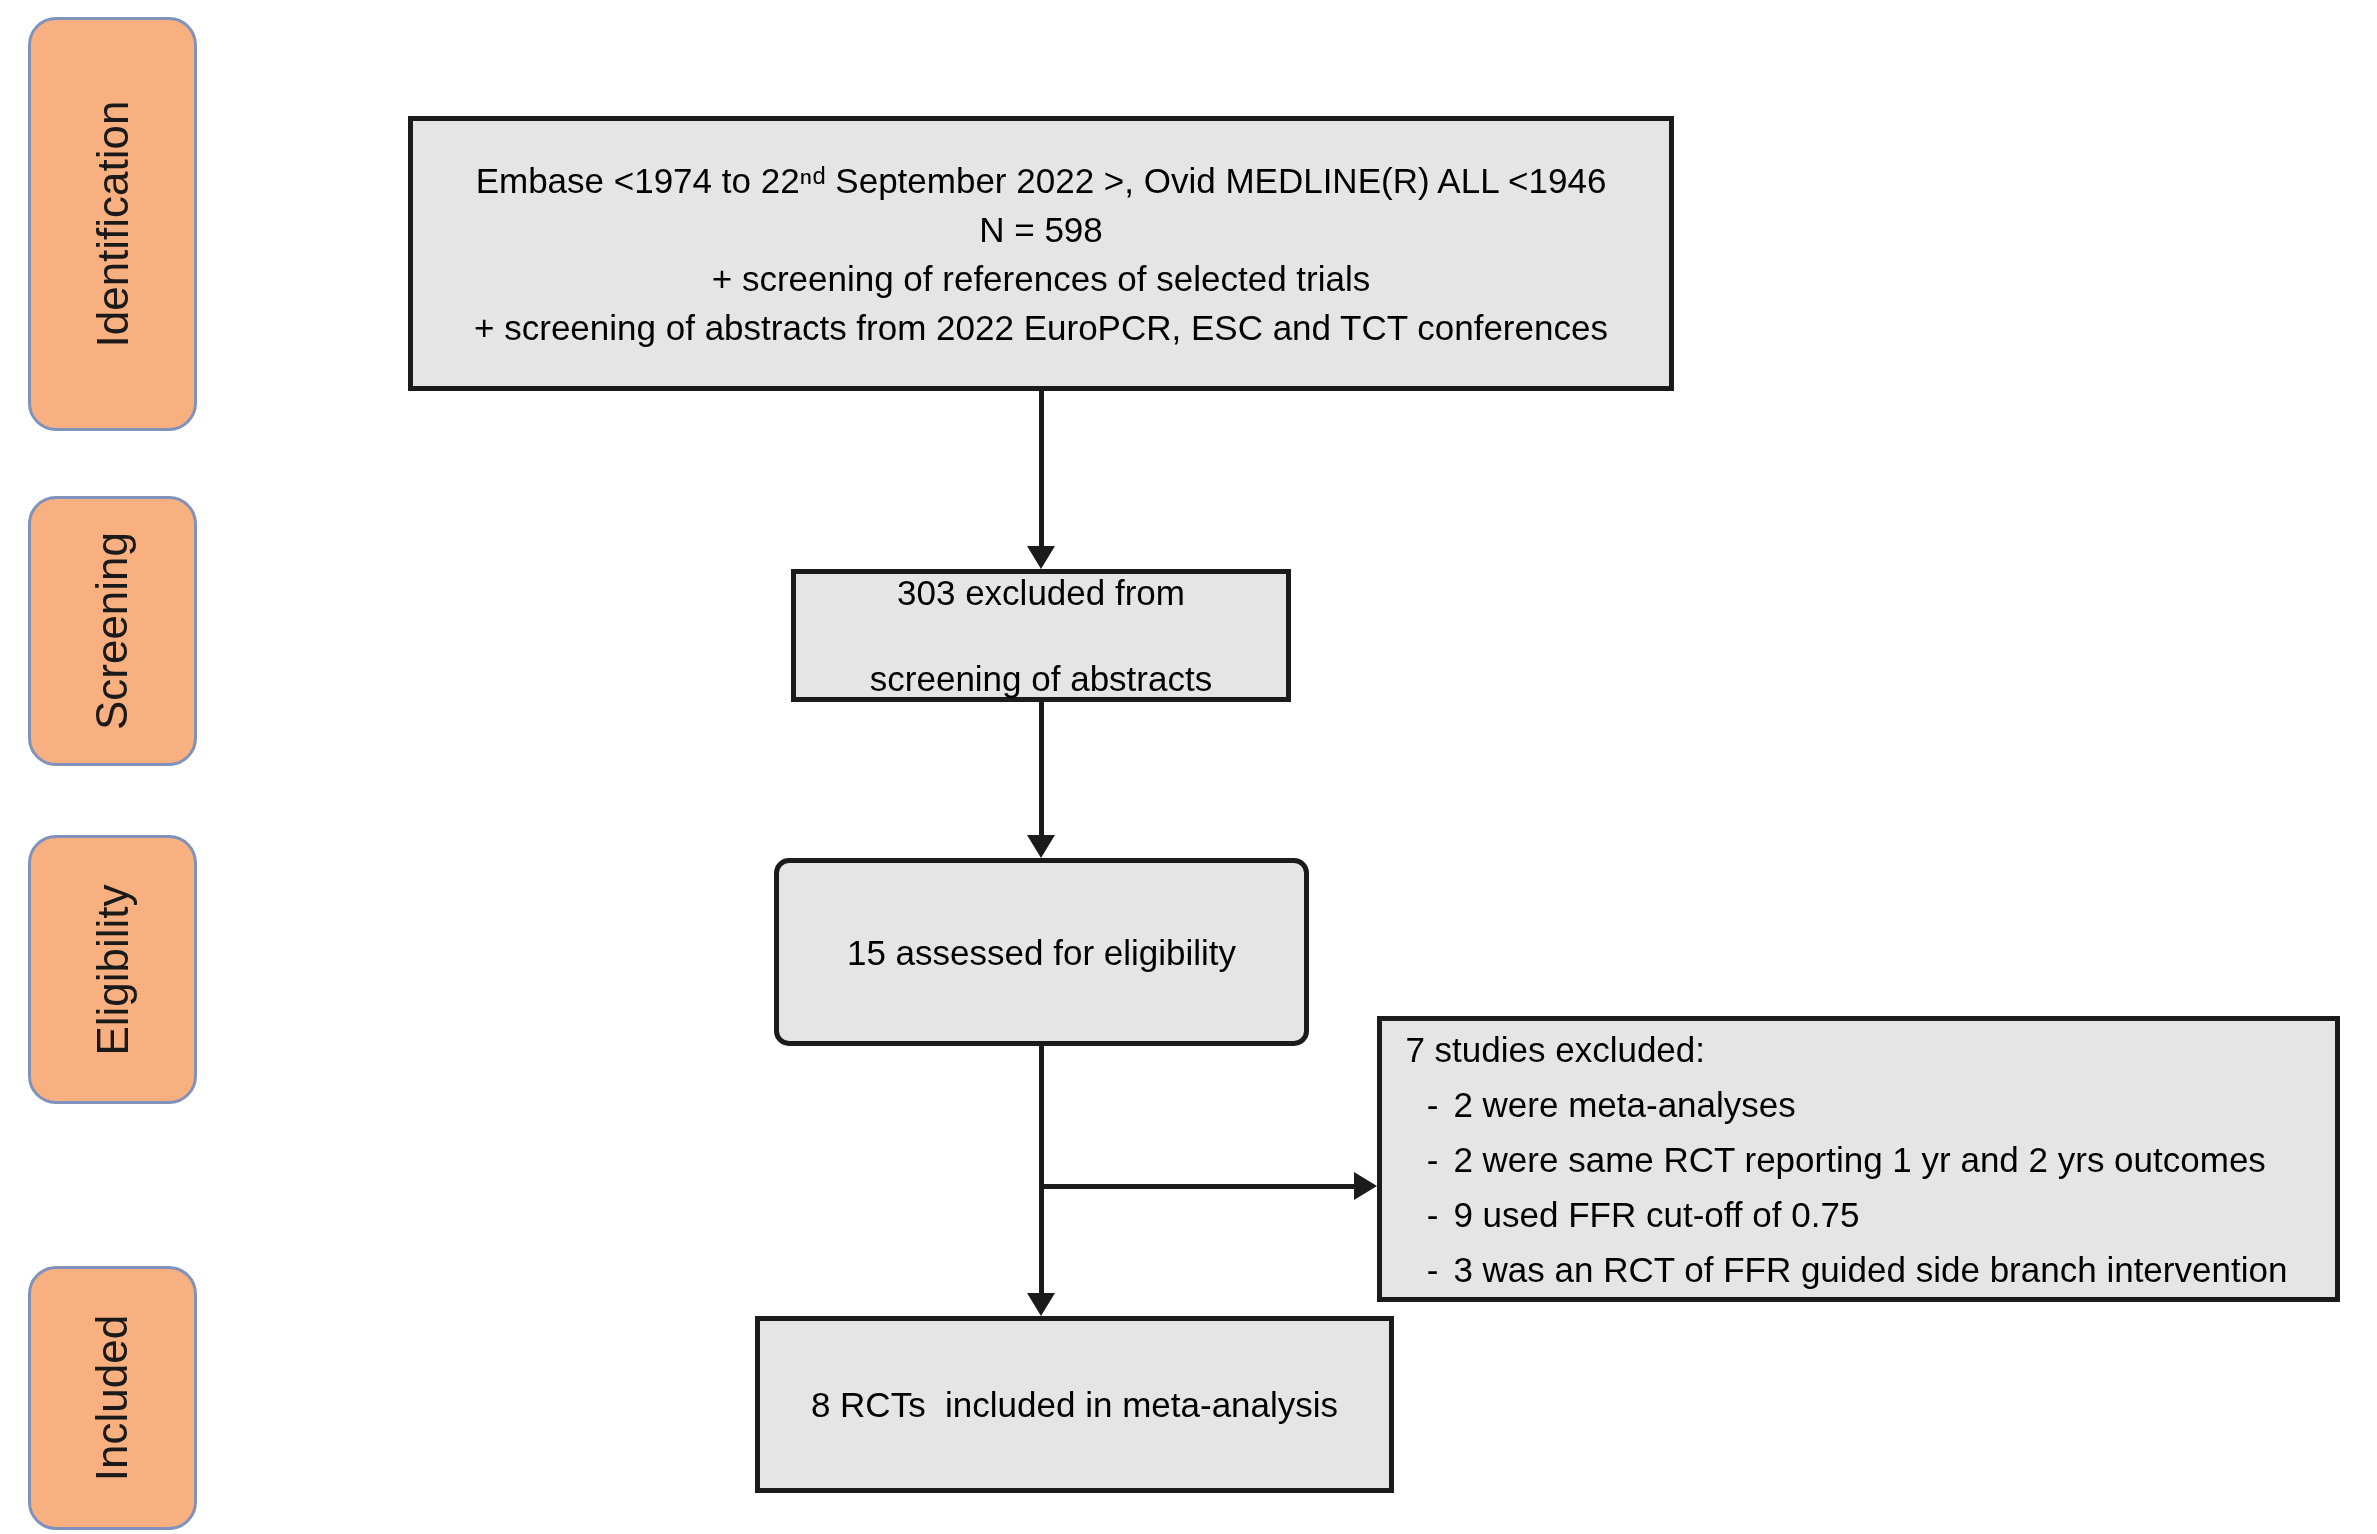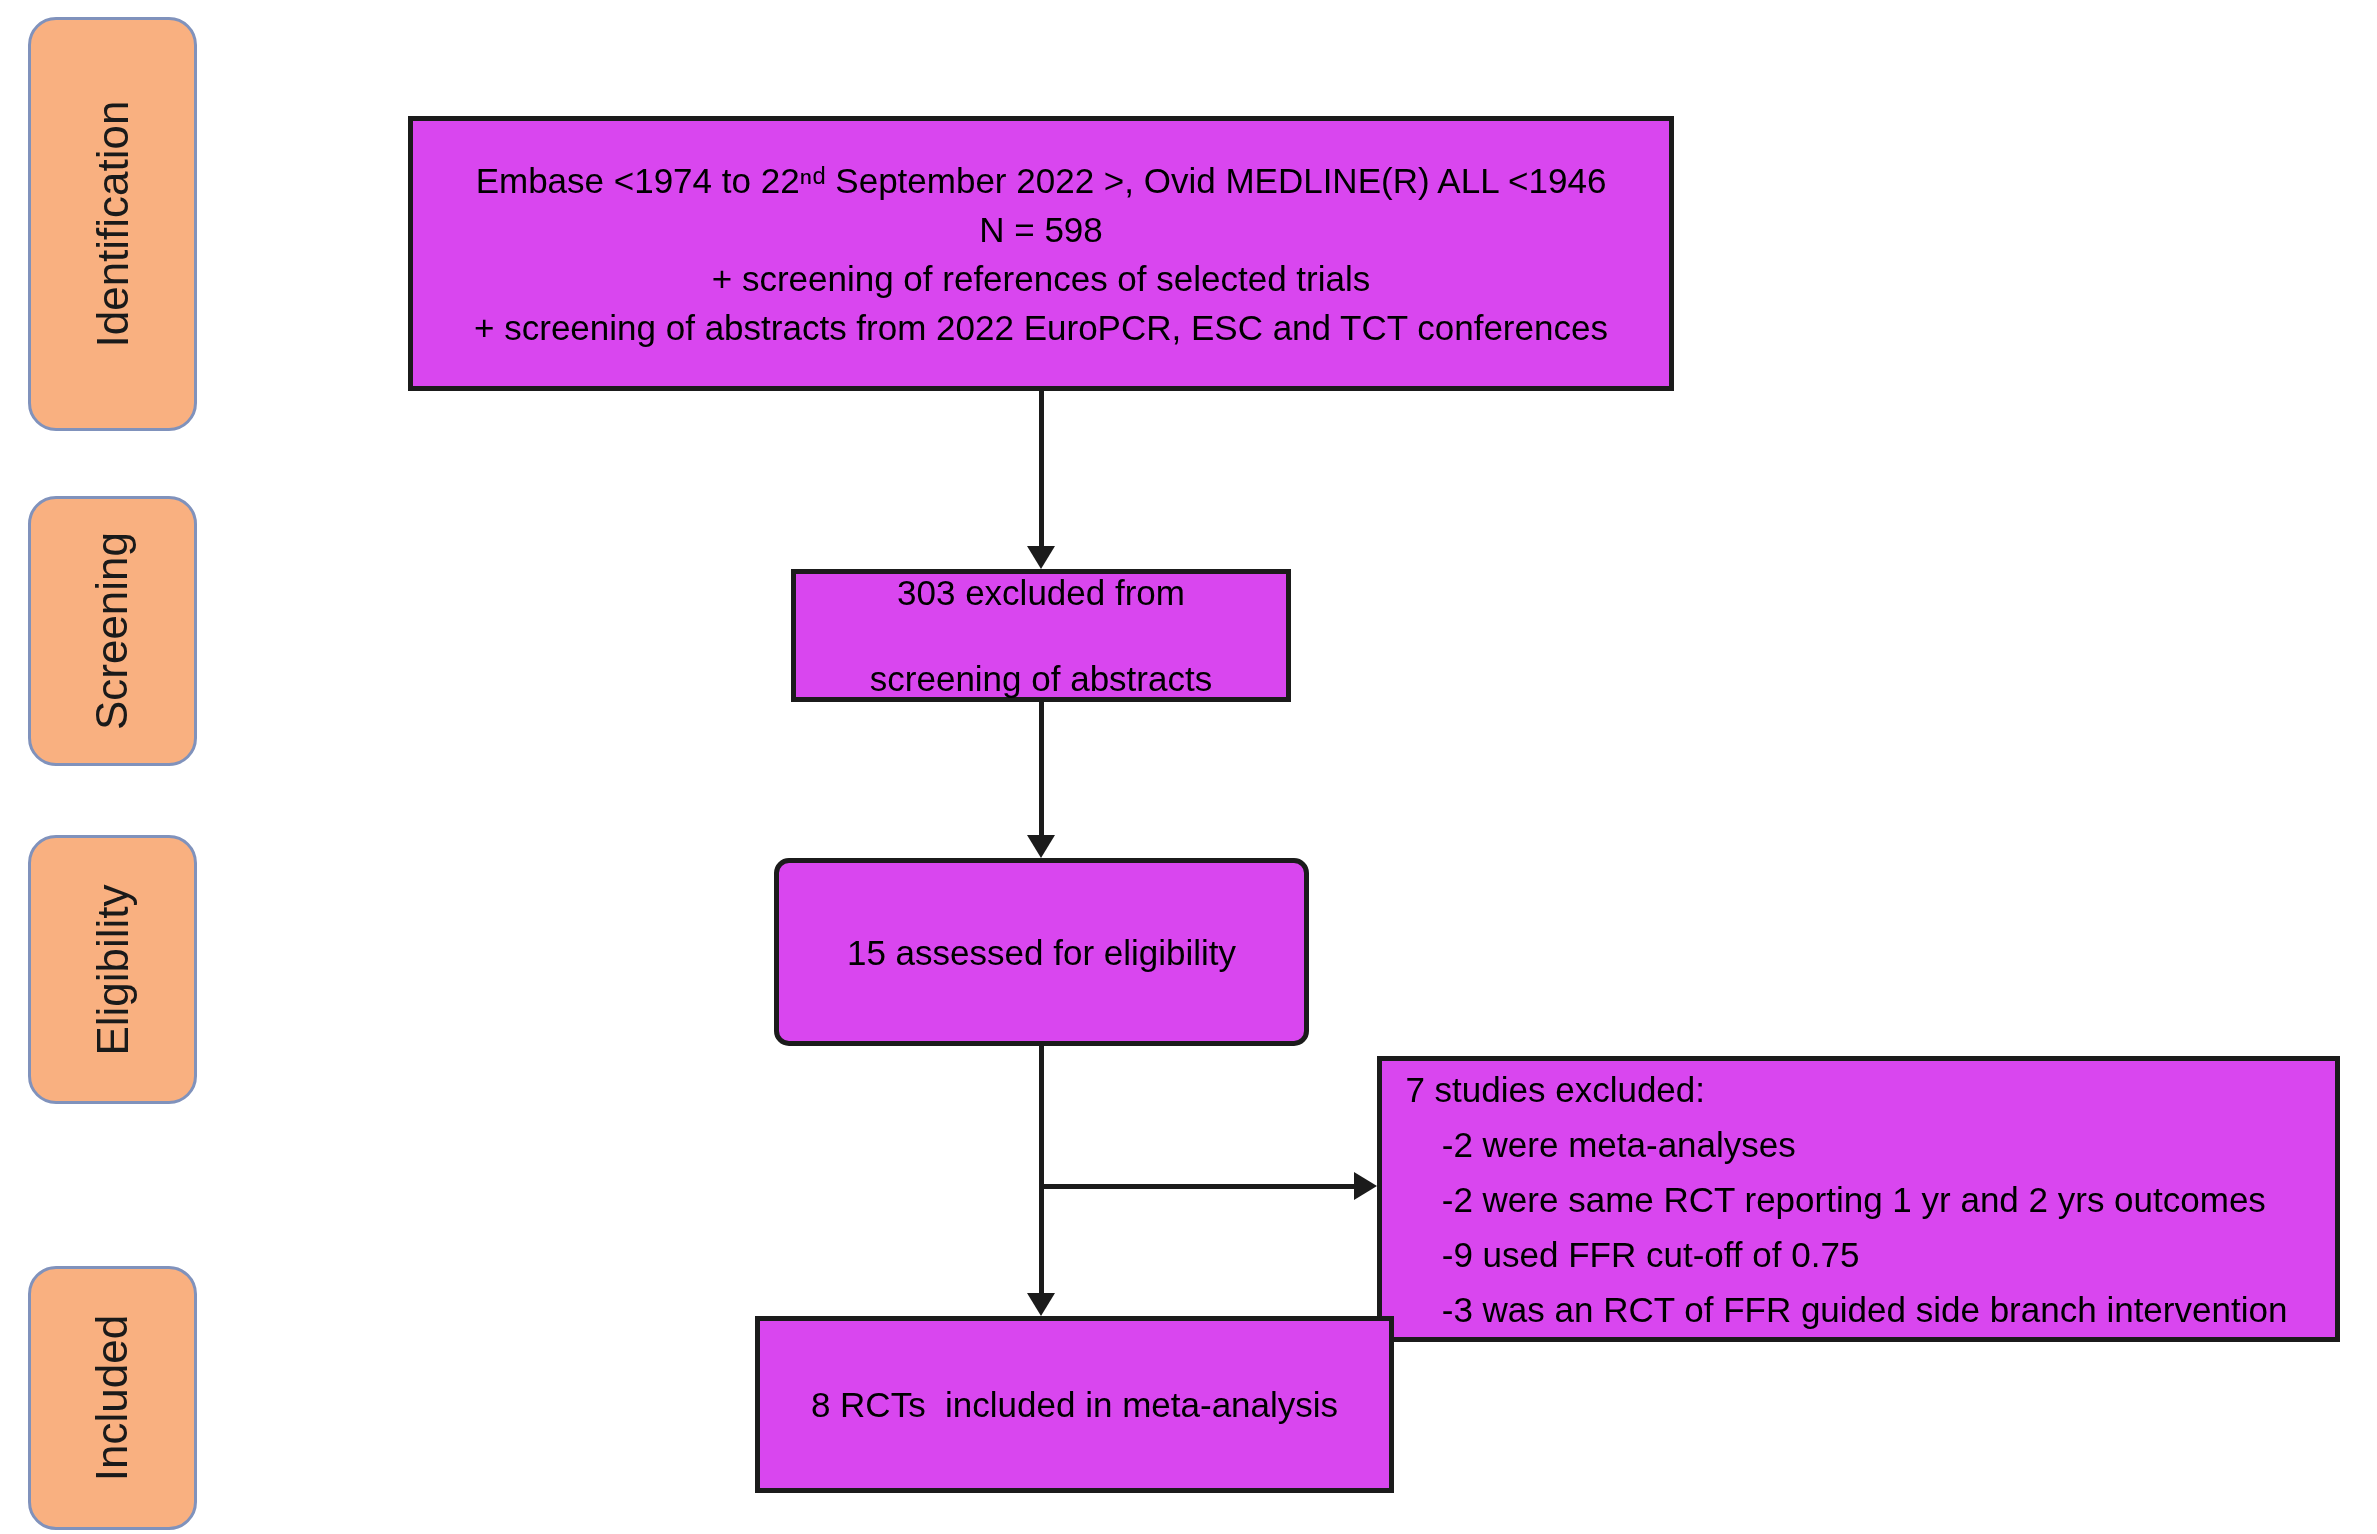--- a/index.html
+++ b/index.html
@@ -31,39 +31,38 @@
   .stage .stage-label {
     transform: rotate(-90deg);
     white-space: nowrap;
     font-size: 44px;
     color: #1a1a1a;
   }
 
   
   .fbox {
     position: absolute;
-    background: #d946ef;
+    background: #e5e5e5;
     border: 5.5px solid #1b1b1b;
     display: flex;
     flex-direction: column;
     align-items: center;
     justify-content: center;
     font-size: 35px;
     line-height: 49px;
     text-align: center;
   }
   .fbox .line { white-space: pre; }
 
   .reasons {
     align-items: flex-start;
-    text-align: right;
+    text-align: center;
     justify-content: center;
     padding: 9.4px 23.4px;
     line-height: 55px;
-    margin-top: 40px;
   }
   .bullet { display: flex; }
   .bullet .marker { flex: 0 0 48px; padding-left: 6.3px; }
 
   
   .vline, .hline { position: absolute; background: #1b1b1b; }
   .vline { width: 4.7px; }
   .hline { height: 4.7px; }
   .head-down {
     position: absolute; width: 0; height: 0;

